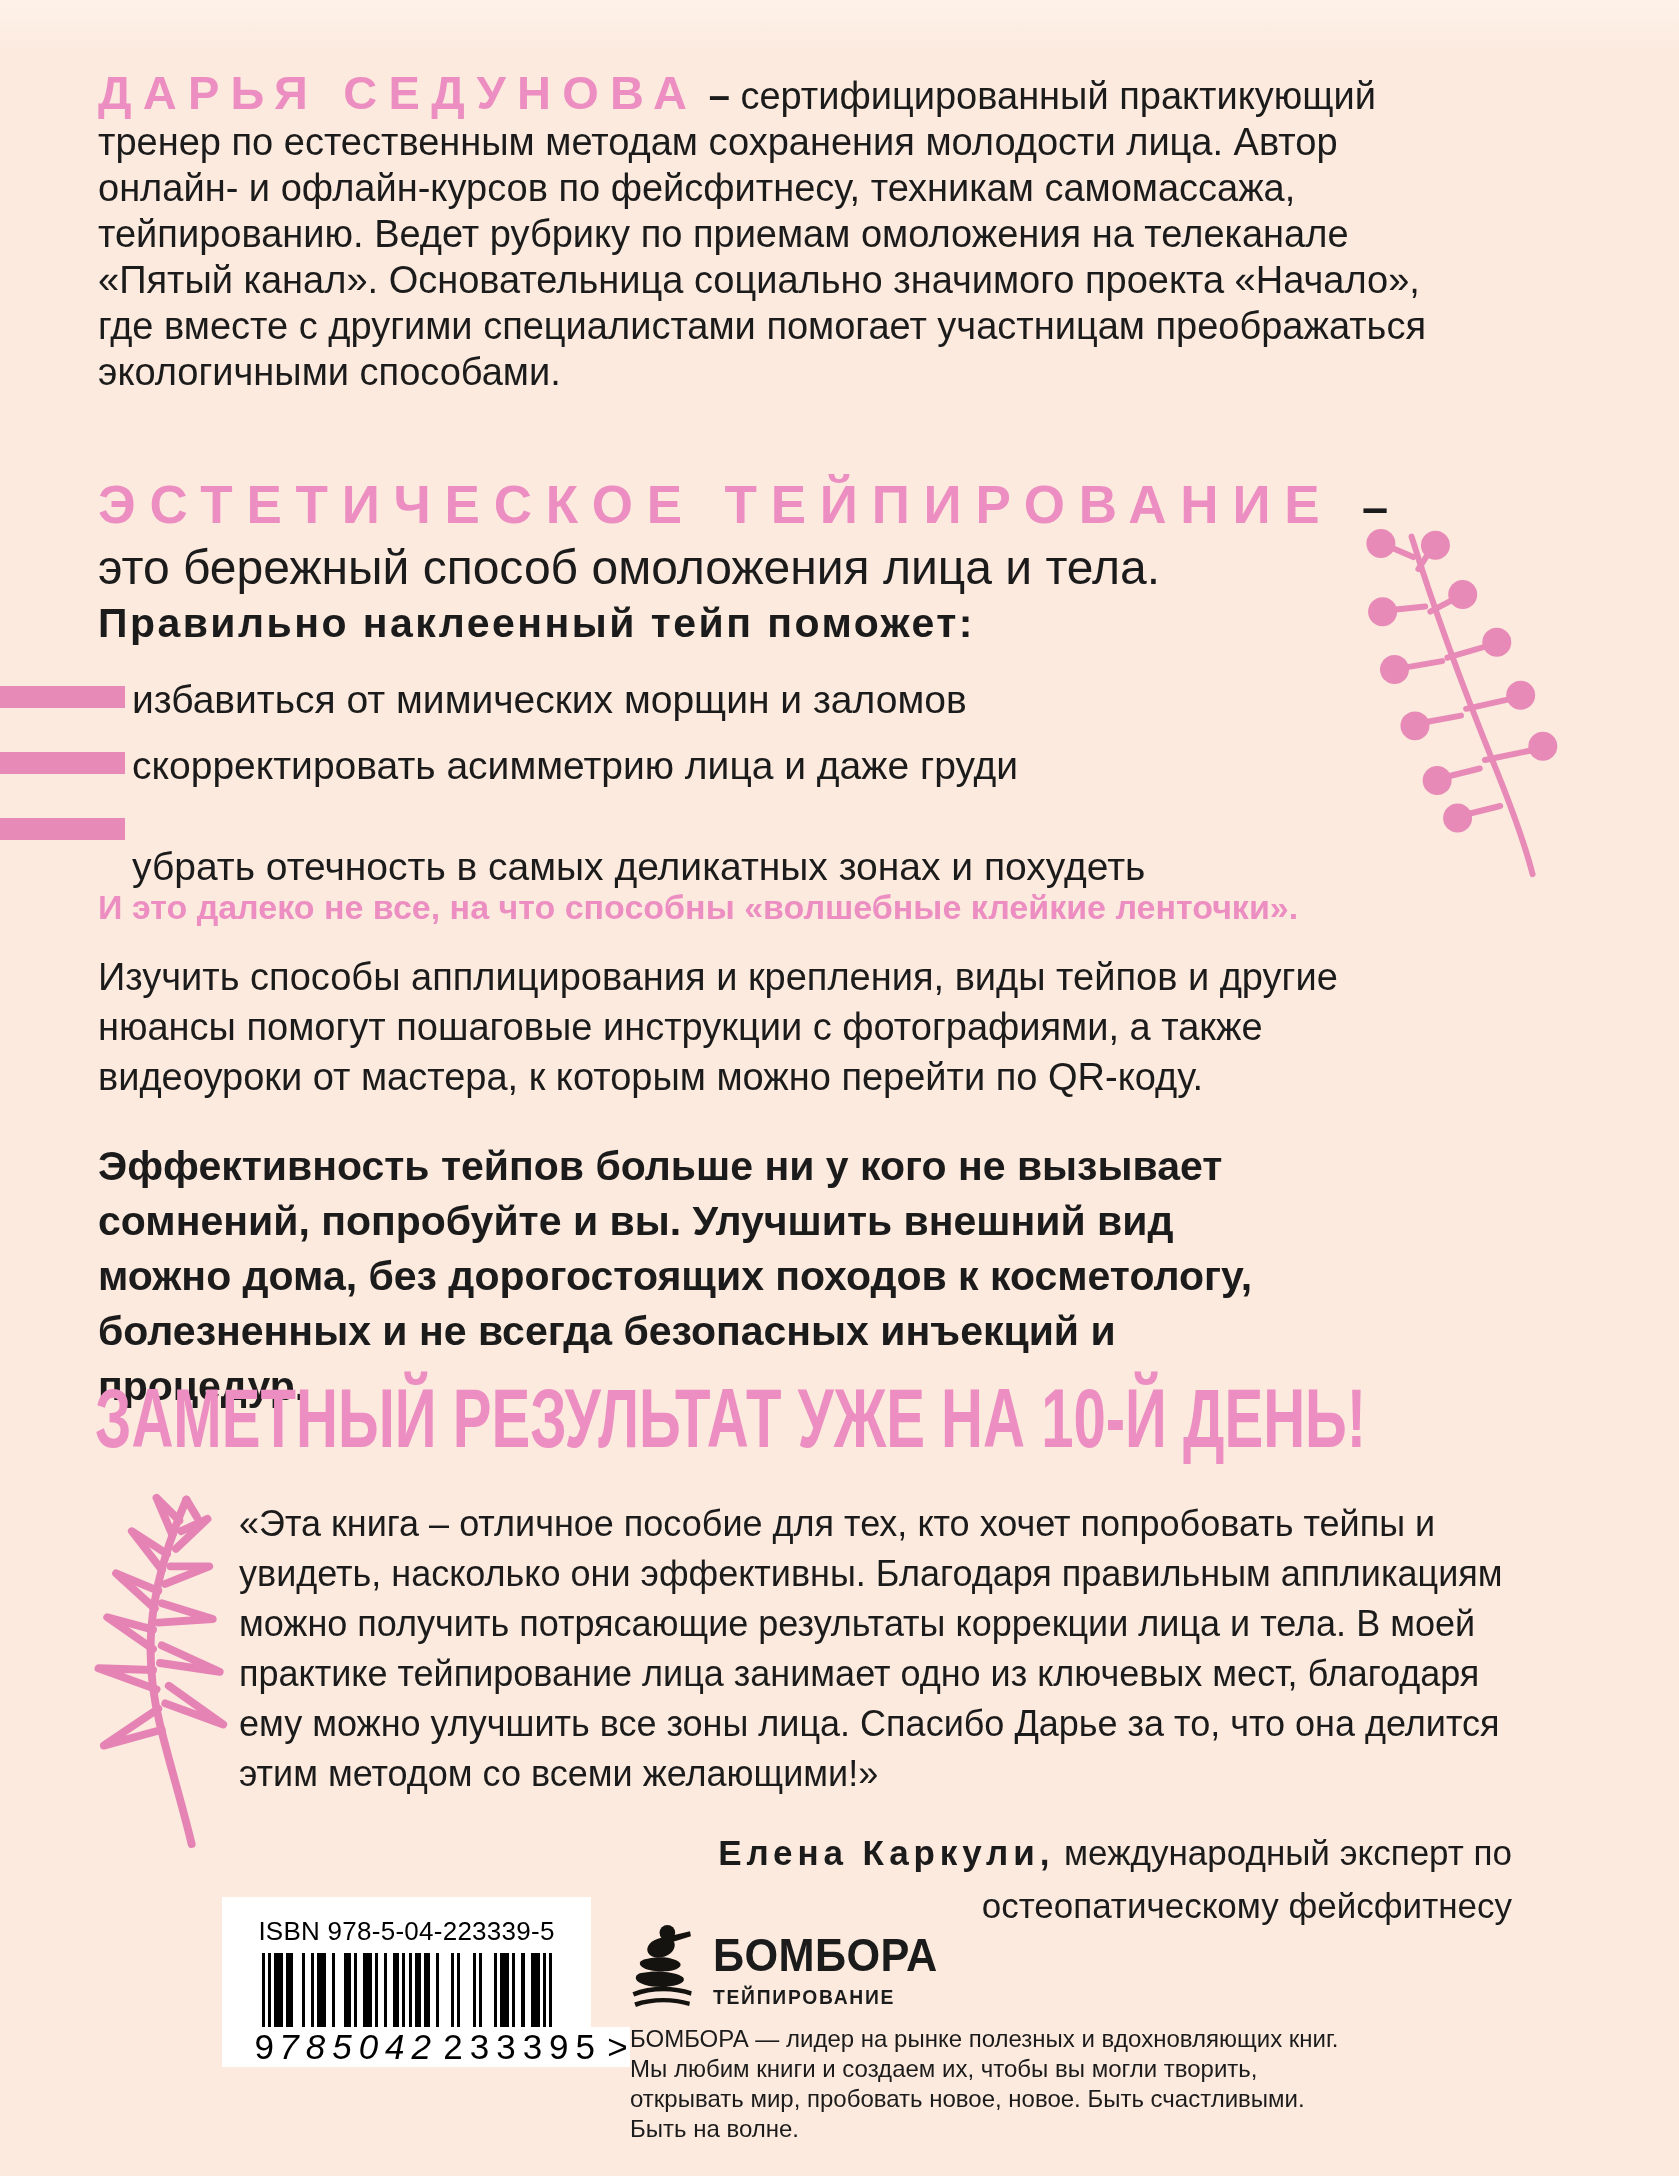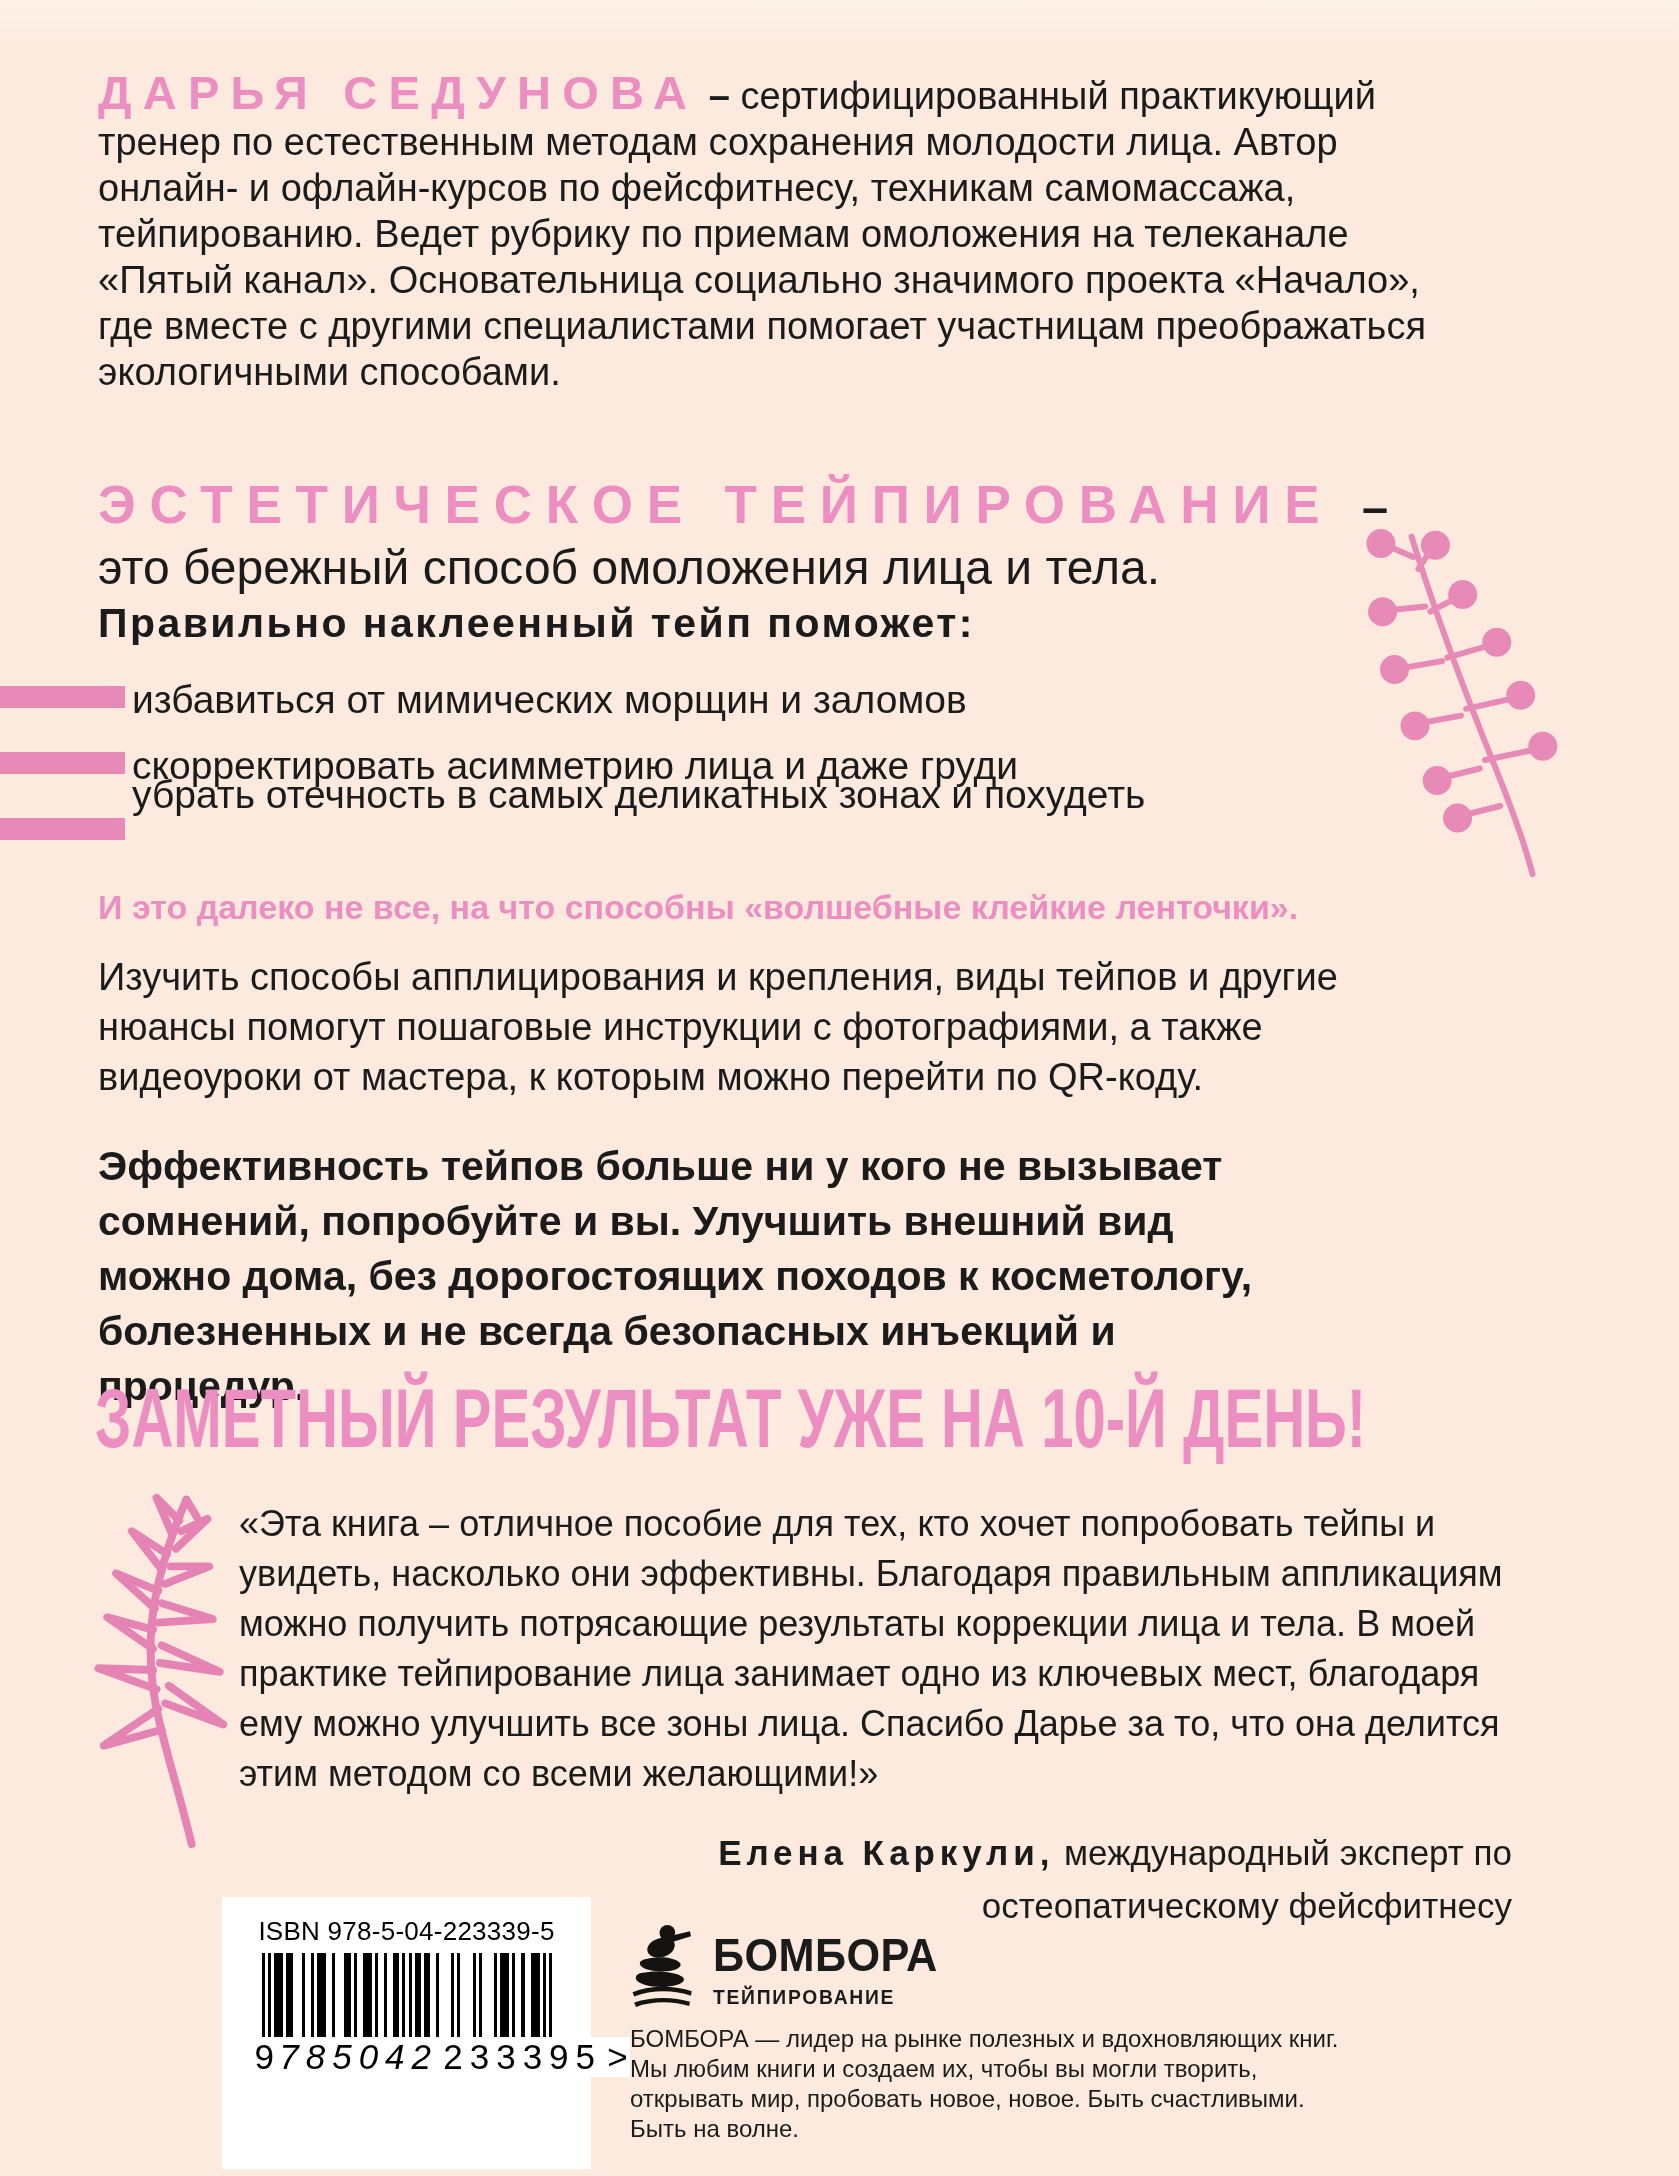--- a/index.html
+++ b/index.html
@@ -36,21 +36,21 @@
   .effectiveness{left:98px;top:1139px;width:1220px;font-size:41px;line-height:55px;font-weight:700;}
   
   .banner{left:95px;top:1371px;white-space:nowrap;}
   .banner-inner{display:inline-block;transform:scaleX(.70);transform-origin:left center;
     font-size:83px;font-weight:700;color:var(--pink);letter-spacing:0;}
   
   .quote{left:239px;top:1499px;width:1277px;font-size:36px;line-height:50px;font-weight:500;}
   .attribution{right:167px;top:1826px;width:966px;text-align:right;font-size:35px;line-height:53px;font-weight:500;}
   .attribution .reviewer-name{font-weight:700;letter-spacing:.14em;}
   
-  .isbn-box{left:222px;top:1897px;width:369px;height:272px;background:var(--white);
+  .isbn-box{left:222px;top:1897px;width:369px;height:170px;background:var(--white);
     display:flex;flex-direction:column;align-items:center;padding-top:19.3px;}
   .isbn-label{font-size:26px;font-weight:500;letter-spacing:.01em;color:#000;}
   .barcode-svg{margin-top:5.3px;width:290px;height:114px;}
   .barcode-digits{width:309px;display:flex;justify-content:space-between;align-items:flex-end;
     font-size:35px;color:#000;margin-top:-30px;background:transparent;font-weight:500;}
   .barcode-digits span{background:var(--white);padding:0 2.6px;}
   .publisher-logo{left:629px;top:1924px;display:flex;align-items:flex-start;}
   .logo-icon{width:68px;height:84px;}
   .logo-words{margin-left:16px;padding-top:3.5px;}
   .publisher-name{font-size:46px;font-weight:700;letter-spacing:.01em;transform:scaleX(.94);transform-origin:left;white-space:nowrap;}
@@ -78,21 +78,21 @@
   <div class="abs method-subtitle">это бережный способ омоложения лица и тела.</div>
 
   <div class="abs benefits-heading">Правильно наклеенный тейп поможет:</div>
 
   <div class="abs benefit-bar" style="top:686px;"></div>
   <div class="abs benefit-bar" style="top:752px;"></div>
   <div class="abs benefit-bar" style="top:818px;"></div>
 
   <div class="abs benefit-item" style="top:678px;">избавиться от мимических морщин и заломов</div>
   <div class="abs benefit-item" style="top:744px;">скорректировать асимметрию лица и даже груди</div>
-  <div class="abs benefit-item" style="top:773px;text-align:right;">убрать отечность в самых деликатных зонах и похудеть</div>
+  <div class="abs benefit-item" style="top:845px;text-align:right;">убрать отечность в самых деликатных зонах и похудеть</div>
 
   <div class="abs benefits-note">И это далеко не все, на что способны «волшебные клейкие ленточки».</div>
 
   <div class="abs learning">Изучить способы апплицирования и крепления, виды тейпов и другие нюансы помогут пошаговые инструкции с фотографиями, а также видеоуроки от мастера, к которым можно перейти по QR-коду.</div>
 
   <div class="abs effectiveness">Эффективность тейпов больше ни у кого не вызывает сомнений, попробуйте и вы. Улучшить внешний вид можно дома, без дорогостоящих походов к косметологу, болезненных и не всегда безопасных инъекций и процедур.</div>
 
   <div class="abs banner">
     <span class="banner-inner">ЗАМЕТНЫЙ РЕЗУЛЬТАТ УЖЕ НА 10-Й ДЕНЬ!</span>
   </div>

